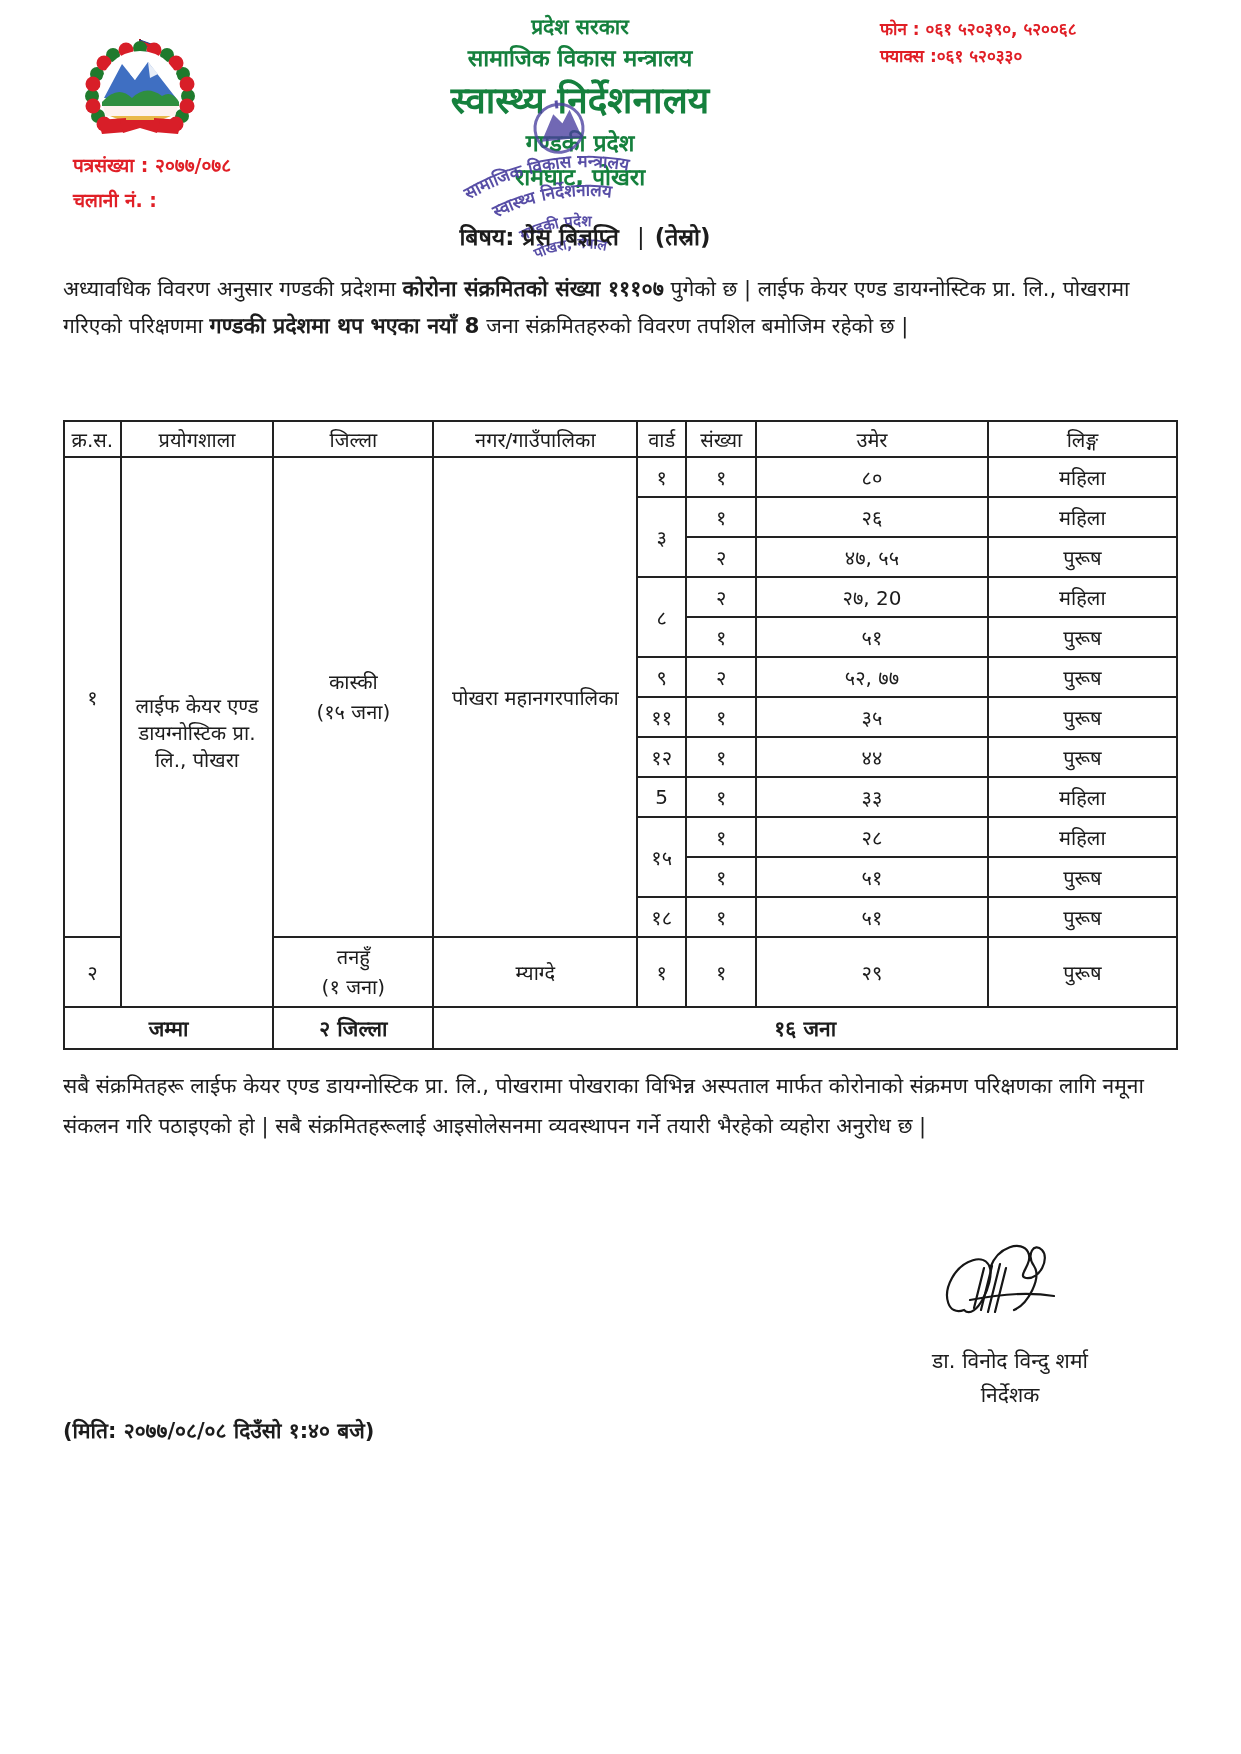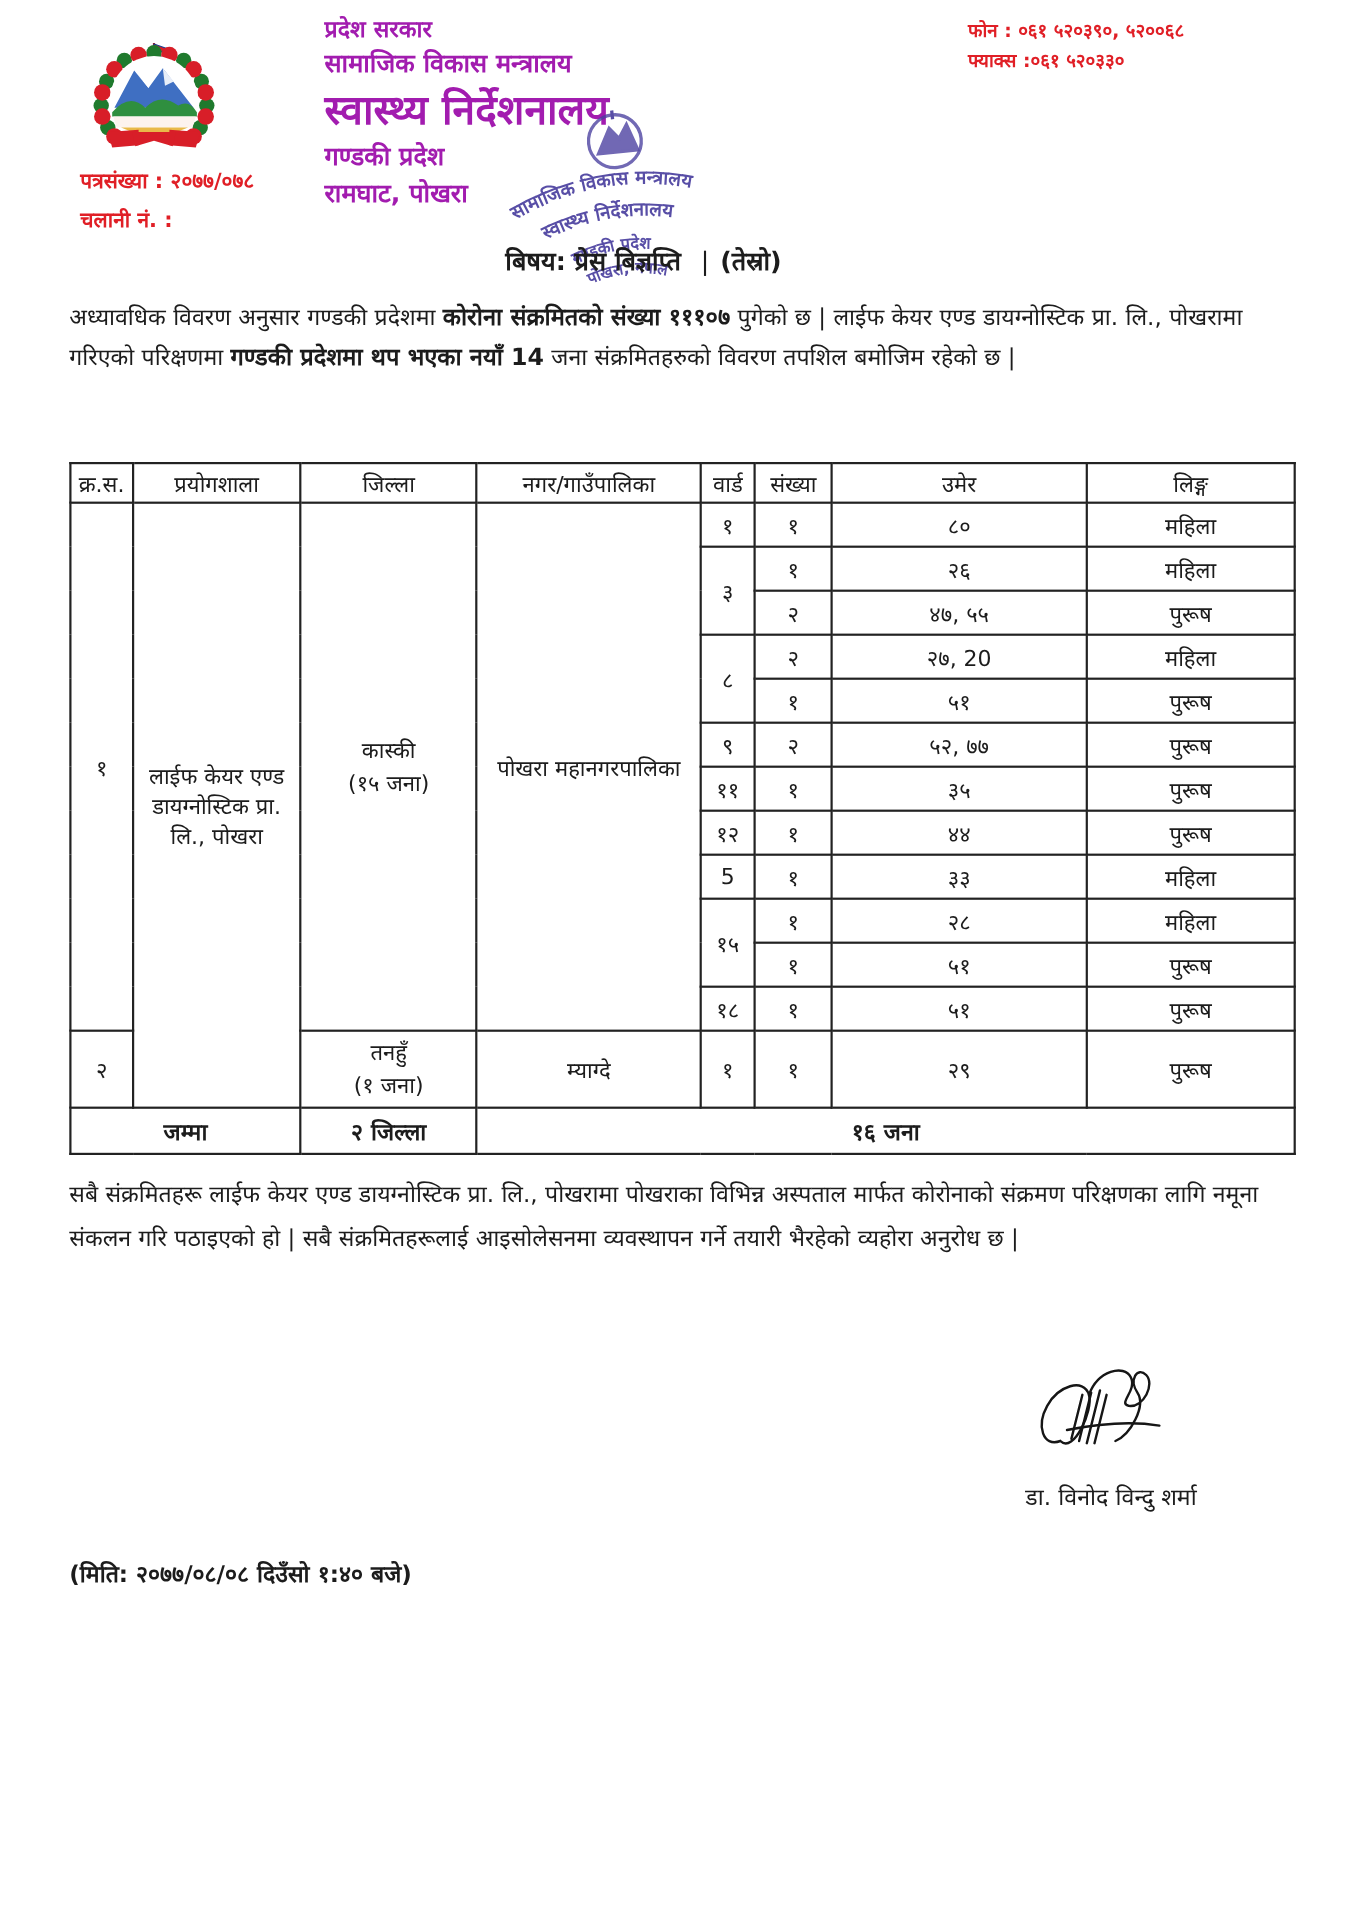--- a/index.html
+++ b/index.html
@@ -1,21 +1,21 @@
 <!DOCTYPE html>
 <html><head>
 <meta charset="utf-8">
 <style>
   * { margin:0; padding:0; box-sizing:border-box; }
   body { background:#ffffff; font-family:"DejaVu Sans", sans-serif; color:#1c1c1c; }
   .page { position:relative; width:1241px; height:1754px; background:#ffffff; overflow:hidden; }
 
   
   .emblem { position:absolute; left:80px; top:36px; width:120px; height:118px; }
-  .head-center { position:absolute; left:295px; top:12px; width:570px; text-align:left; color:#a21caf; }
+  .head-center { position:absolute; left:295px; top:12px; width:570px; text-align:center; color:#15803d; }
   .head-center .l1 { font-size:21px; font-weight:bold; line-height:1.45; }
   .head-center .l2 { font-size:23px; font-weight:bold; line-height:1.45; }
   .head-center .l3 { font-size:37px; font-weight:bold; line-height:1.35; }
   .head-center .l4 { font-size:23px; font-weight:bold; line-height:1.5; }
   .head-center .l5 { font-size:23px; font-weight:bold; line-height:1.5; }
   .contact { position:absolute; left:880px; top:16px; color:#e01f26; font-size:17px; font-weight:bold; line-height:1.6; white-space:nowrap; }
   .refs { position:absolute; left:73px; top:148px; color:#e01f26; font-size:19px; font-weight:bold; line-height:1.85; }
 
   .stamp { position:absolute; left:415px; top:96px; transform:rotate(-6deg); opacity:.92; pointer-events:none; }
 
@@ -139,21 +139,21 @@
       <text font-size="17" font-weight="bold" fill="#4a3f9f"><textPath href="#arc2" startOffset="14%">स्वास्थ्य निर्देशनालय</textPath></text>
       <text font-size="15" font-weight="bold" fill="#4a3f9f"><textPath href="#arc3" startOffset="12%">गण्डकी प्रदेश</textPath></text>
       <text font-size="14" font-weight="bold" fill="#4a3f9f"><textPath href="#arc4" startOffset="16%">पोखरा, नेपाल</textPath></text>
     </svg>
   </div>
 
   <div class="subject">
     <span>बिषय: प्रेस बिज्ञप्ति</span><span class="sep">|</span><span>(तेस्रो)</span>
   </div>
 
-  <div class="para1"><span>अध्यावधिक विवरण अनुसार गण्डकी प्रदेशमा </span><b>कोरोना संक्रमितको संख्या १११०७</b><span> पुगेको छ | लाईफ केयर एण्ड डायग्नोस्टिक प्रा. लि., पोखरामा  गरिएको परिक्षणमा </span><b>गण्डकी  प्रदेशमा थप भएका नयाँ 14</b><span> जना संक्रमितहरुको विवरण तपशिल बमोजिम रहेको छ |</span></div>
+  <div class="para1"><span>अध्यावधिक विवरण अनुसार गण्डकी प्रदेशमा </span><b>कोरोना संक्रमितको संख्या १११०७</b><span> पुगेको छ | लाईफ केयर एण्ड डायग्नोस्टिक प्रा. लि., पोखरामा  गरिएको परिक्षणमा </span><b>गण्डकी  प्रदेशमा थप भएका नयाँ 8</b><span> जना संक्रमितहरुको विवरण तपशिल बमोजिम रहेको छ |</span></div>
 
   <table class="cases">
     <colgroup>
       <col class="c-sn">
         <col class="c-lab">
         <col class="c-dist">
         <col class="c-mun">
       <col class="c-ward">
         <col class="c-cnt">
         <col class="c-age">
@@ -271,19 +271,20 @@
   <div class="sign-block">
     <svg width="160" height="105" viewBox="0 0 160 105">
       <g stroke="#161616" stroke-width="2.2" fill="none" stroke-linecap="round">
         <path d="M34,72 C18,78 12,58 22,40 C32,22 55,14 60,30 C64,44 46,84 34,72 Z"></path>
         <path d="M44,70 L54,30 M51,72 L62,28 M58,74 L70,26 M65,74 L76,30"></path>
         <path d="M60,30 C68,8 92,2 98,14 C104,26 86,38 96,40 C110,42 120,20 112,12 C104,4 96,16 104,28 C112,40 98,66 84,72"></path>
         <path d="M40,62 C70,56 100,54 124,58"></path>
       </g>
     </svg>
     <div class="sign-name">डा. विनोद विन्दु शर्मा</div>
+    <div class="sign-title">निर्देशक</div>
   </div>
 
   <div class="bottom-line">
     <span>(मिति: २०७७/०८/०८ दिउँसो १:४० बजे)</span>
   </div>
 
 </div>
 
 </body></html>

